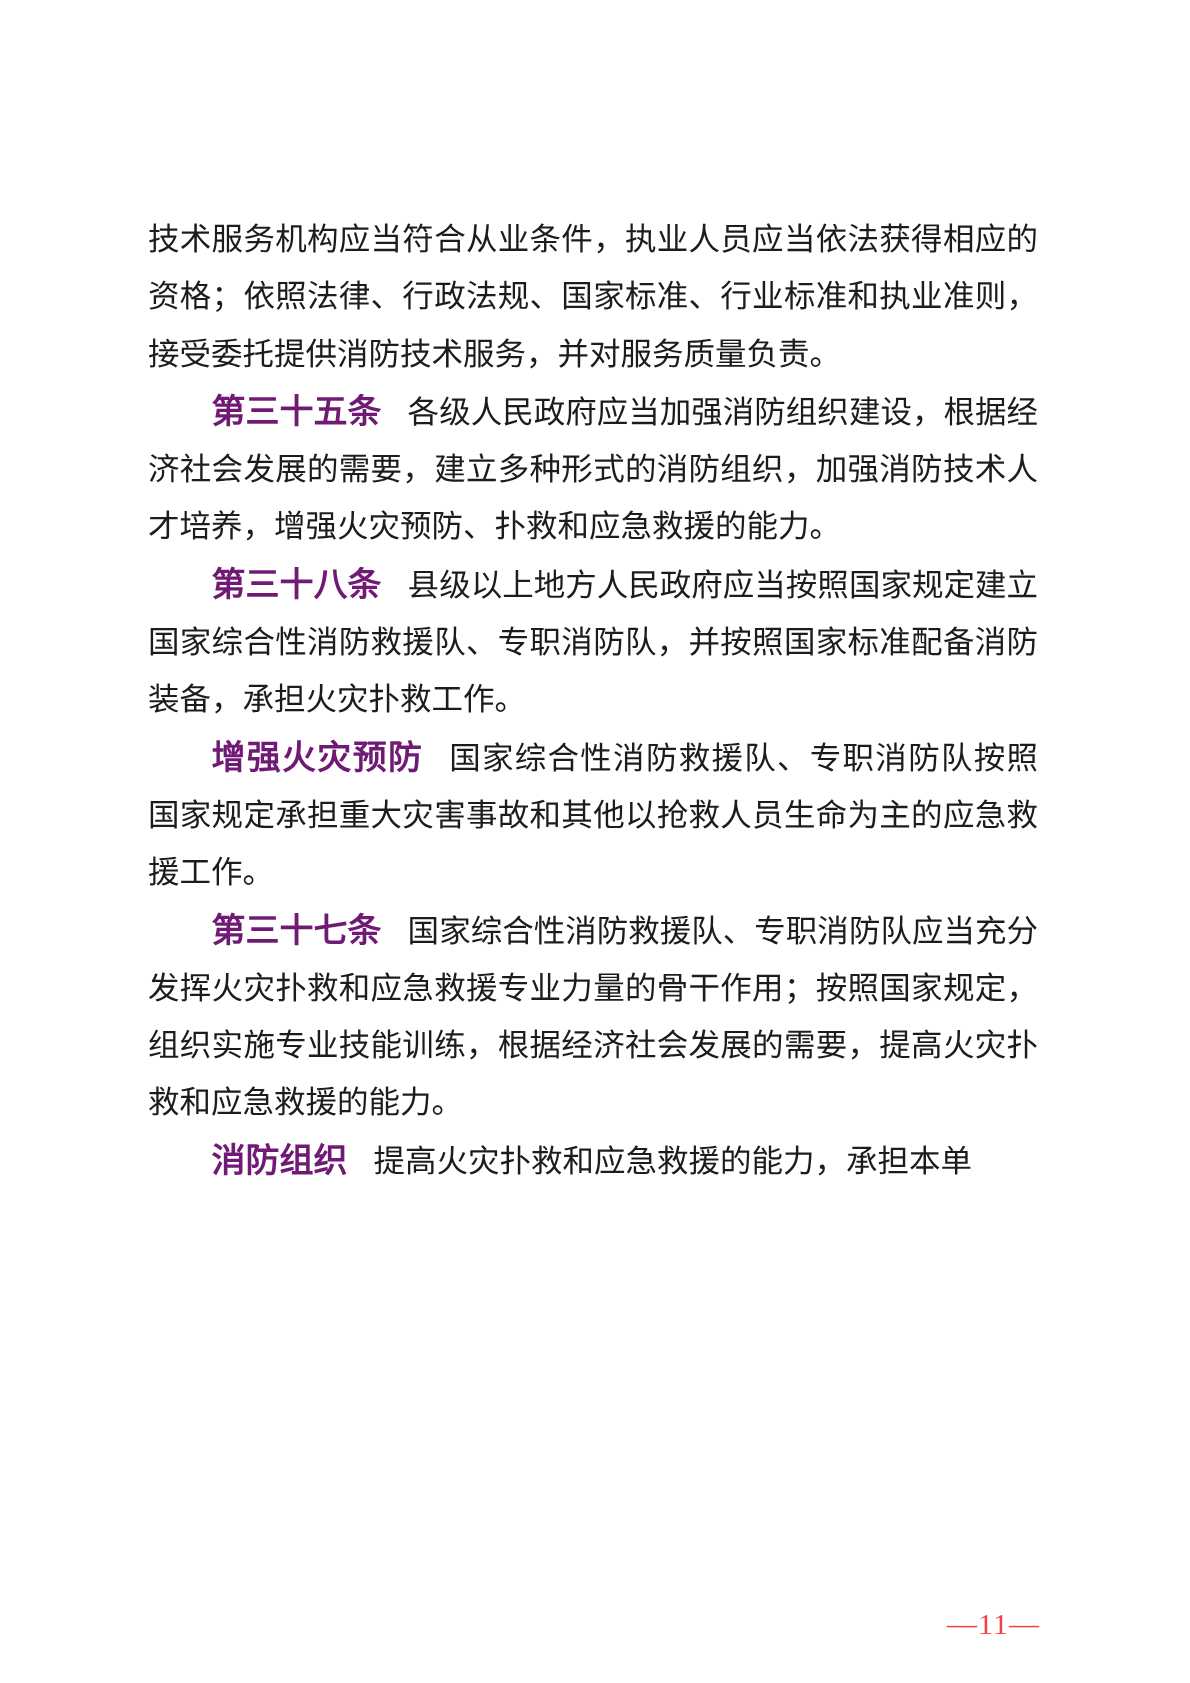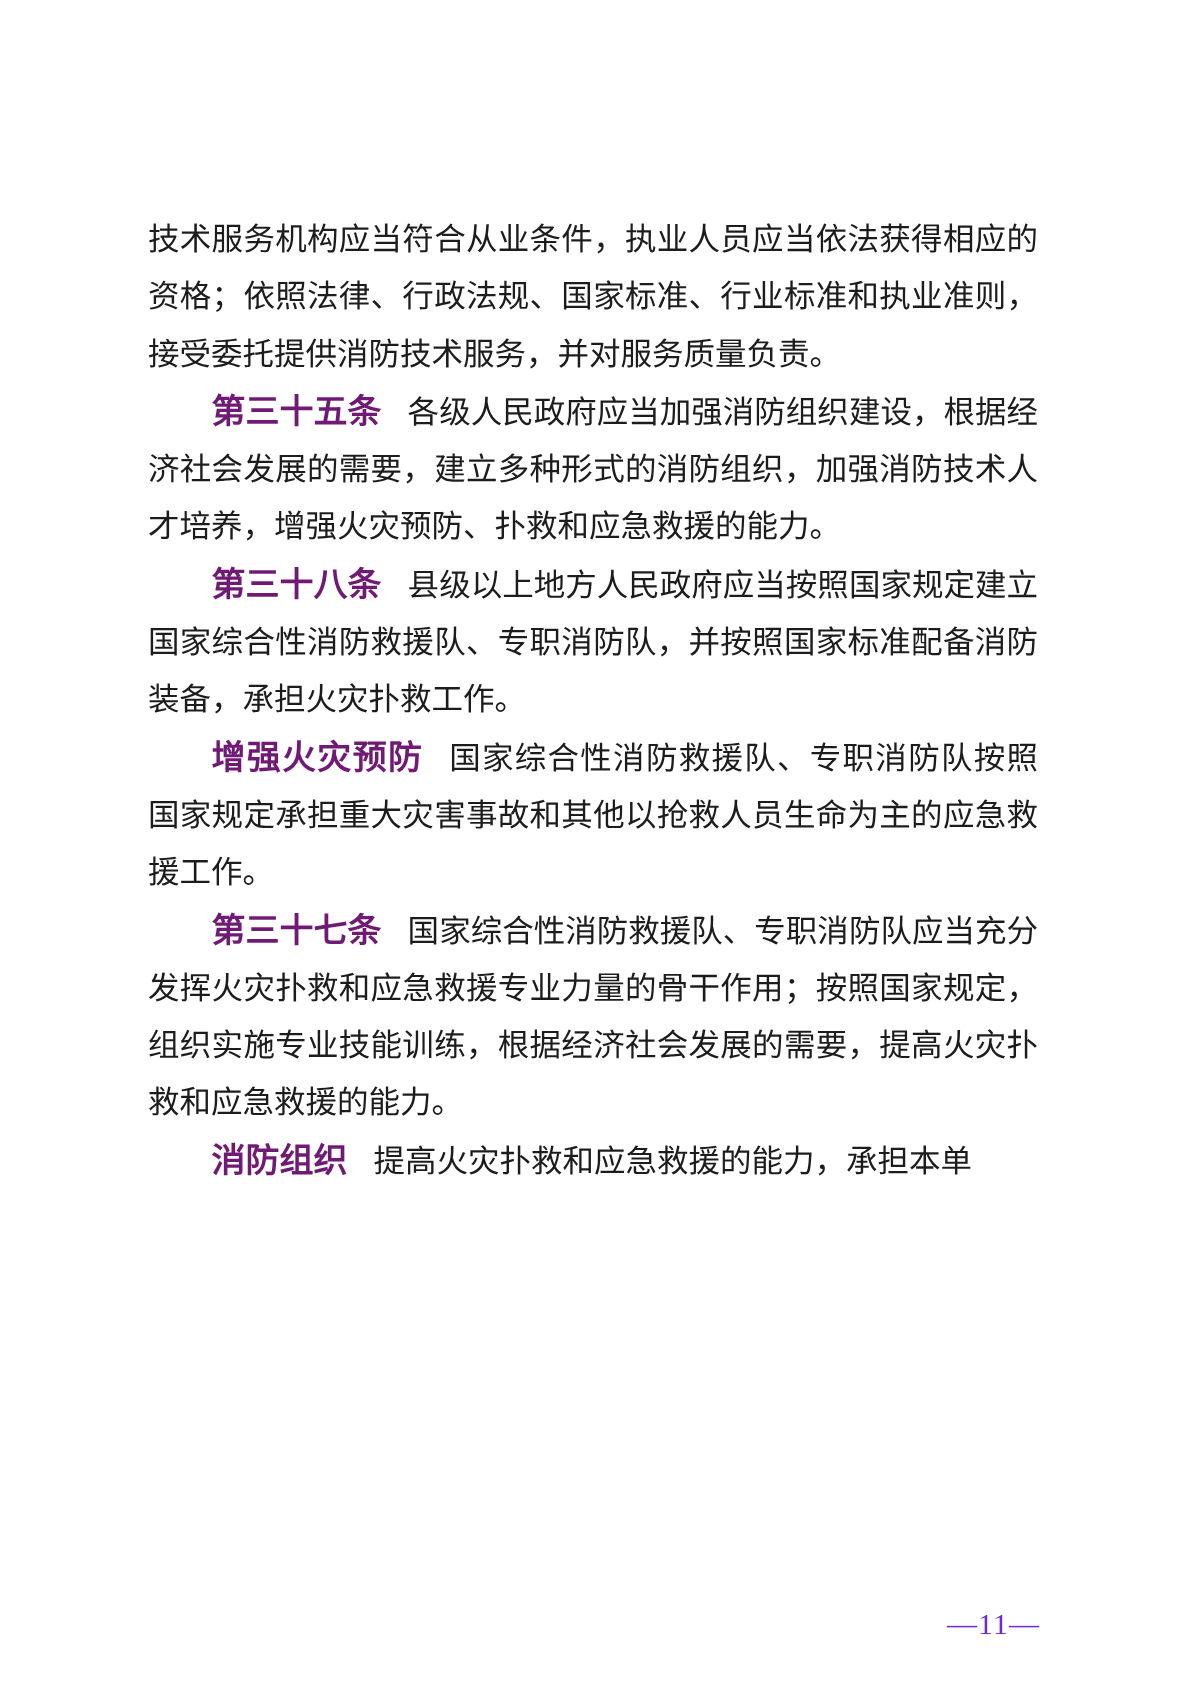--- a/index.html
+++ b/index.html
@@ -50,21 +50,21 @@
     line-height: 57.3px;
     text-align: center;
     color: #000000;
   }
   .page-number {
     position: absolute;
     right: 178px;
     bottom: 42px;
     font-family: "Liberation Serif", serif;
     font-size: 30px;
-    color: #6d28d9;
+    color: #ef4444;
     letter-spacing: 1px;
   }
 </style>
 </head>
 <body>
 
 <div class="page">
   <div class="content">
 
     <p><span>技术服务机构应当符合从业条件，执业人员应当依法获得相应的资格；依照法律、行政法规、国家标准、行业标准和执业准则，接受委托提供消防技术服务，并对服务质量负责。</span></p>

